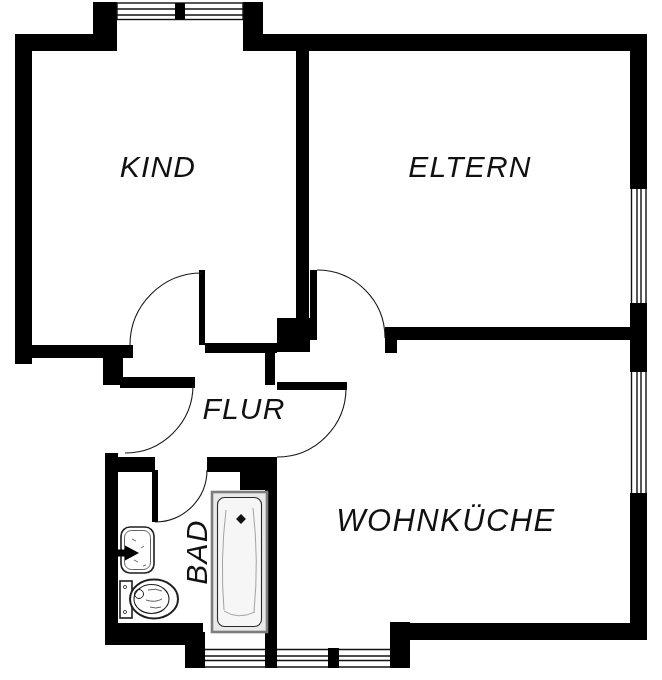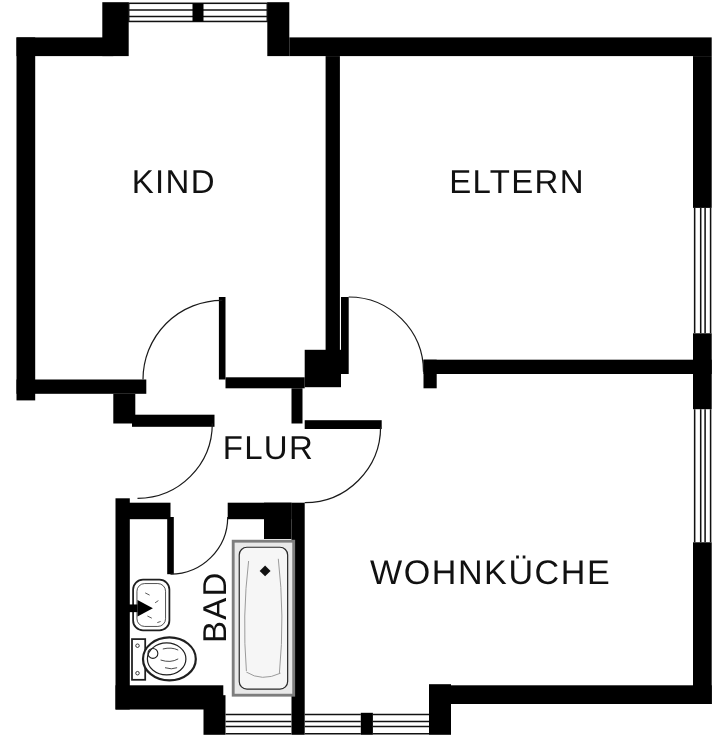--- a/index.html
+++ b/index.html
@@ -1,16 +1,16 @@
 <!DOCTYPE html>
 <html><head>
 <meta charset="utf-8">
 <style>
   html,body{margin:0;padding:0;background:#ffffff;}
-  .stage{width:662px;height:680px;position:relative;background:#8b5cf6;overflow:hidden;}
+  .stage{width:662px;height:680px;position:relative;background:#8b5cf6;overflow:hidden;font-style:italic;}
   svg{display:block;}
   text.room-label{
     font-family:"Liberation Sans", sans-serif;
     font-size:30px;
     letter-spacing:1.2px;
     fill:#111;
   }
   text.room-label.big{font-size:31px;letter-spacing:1.4px;}
 </style>
 </head>

